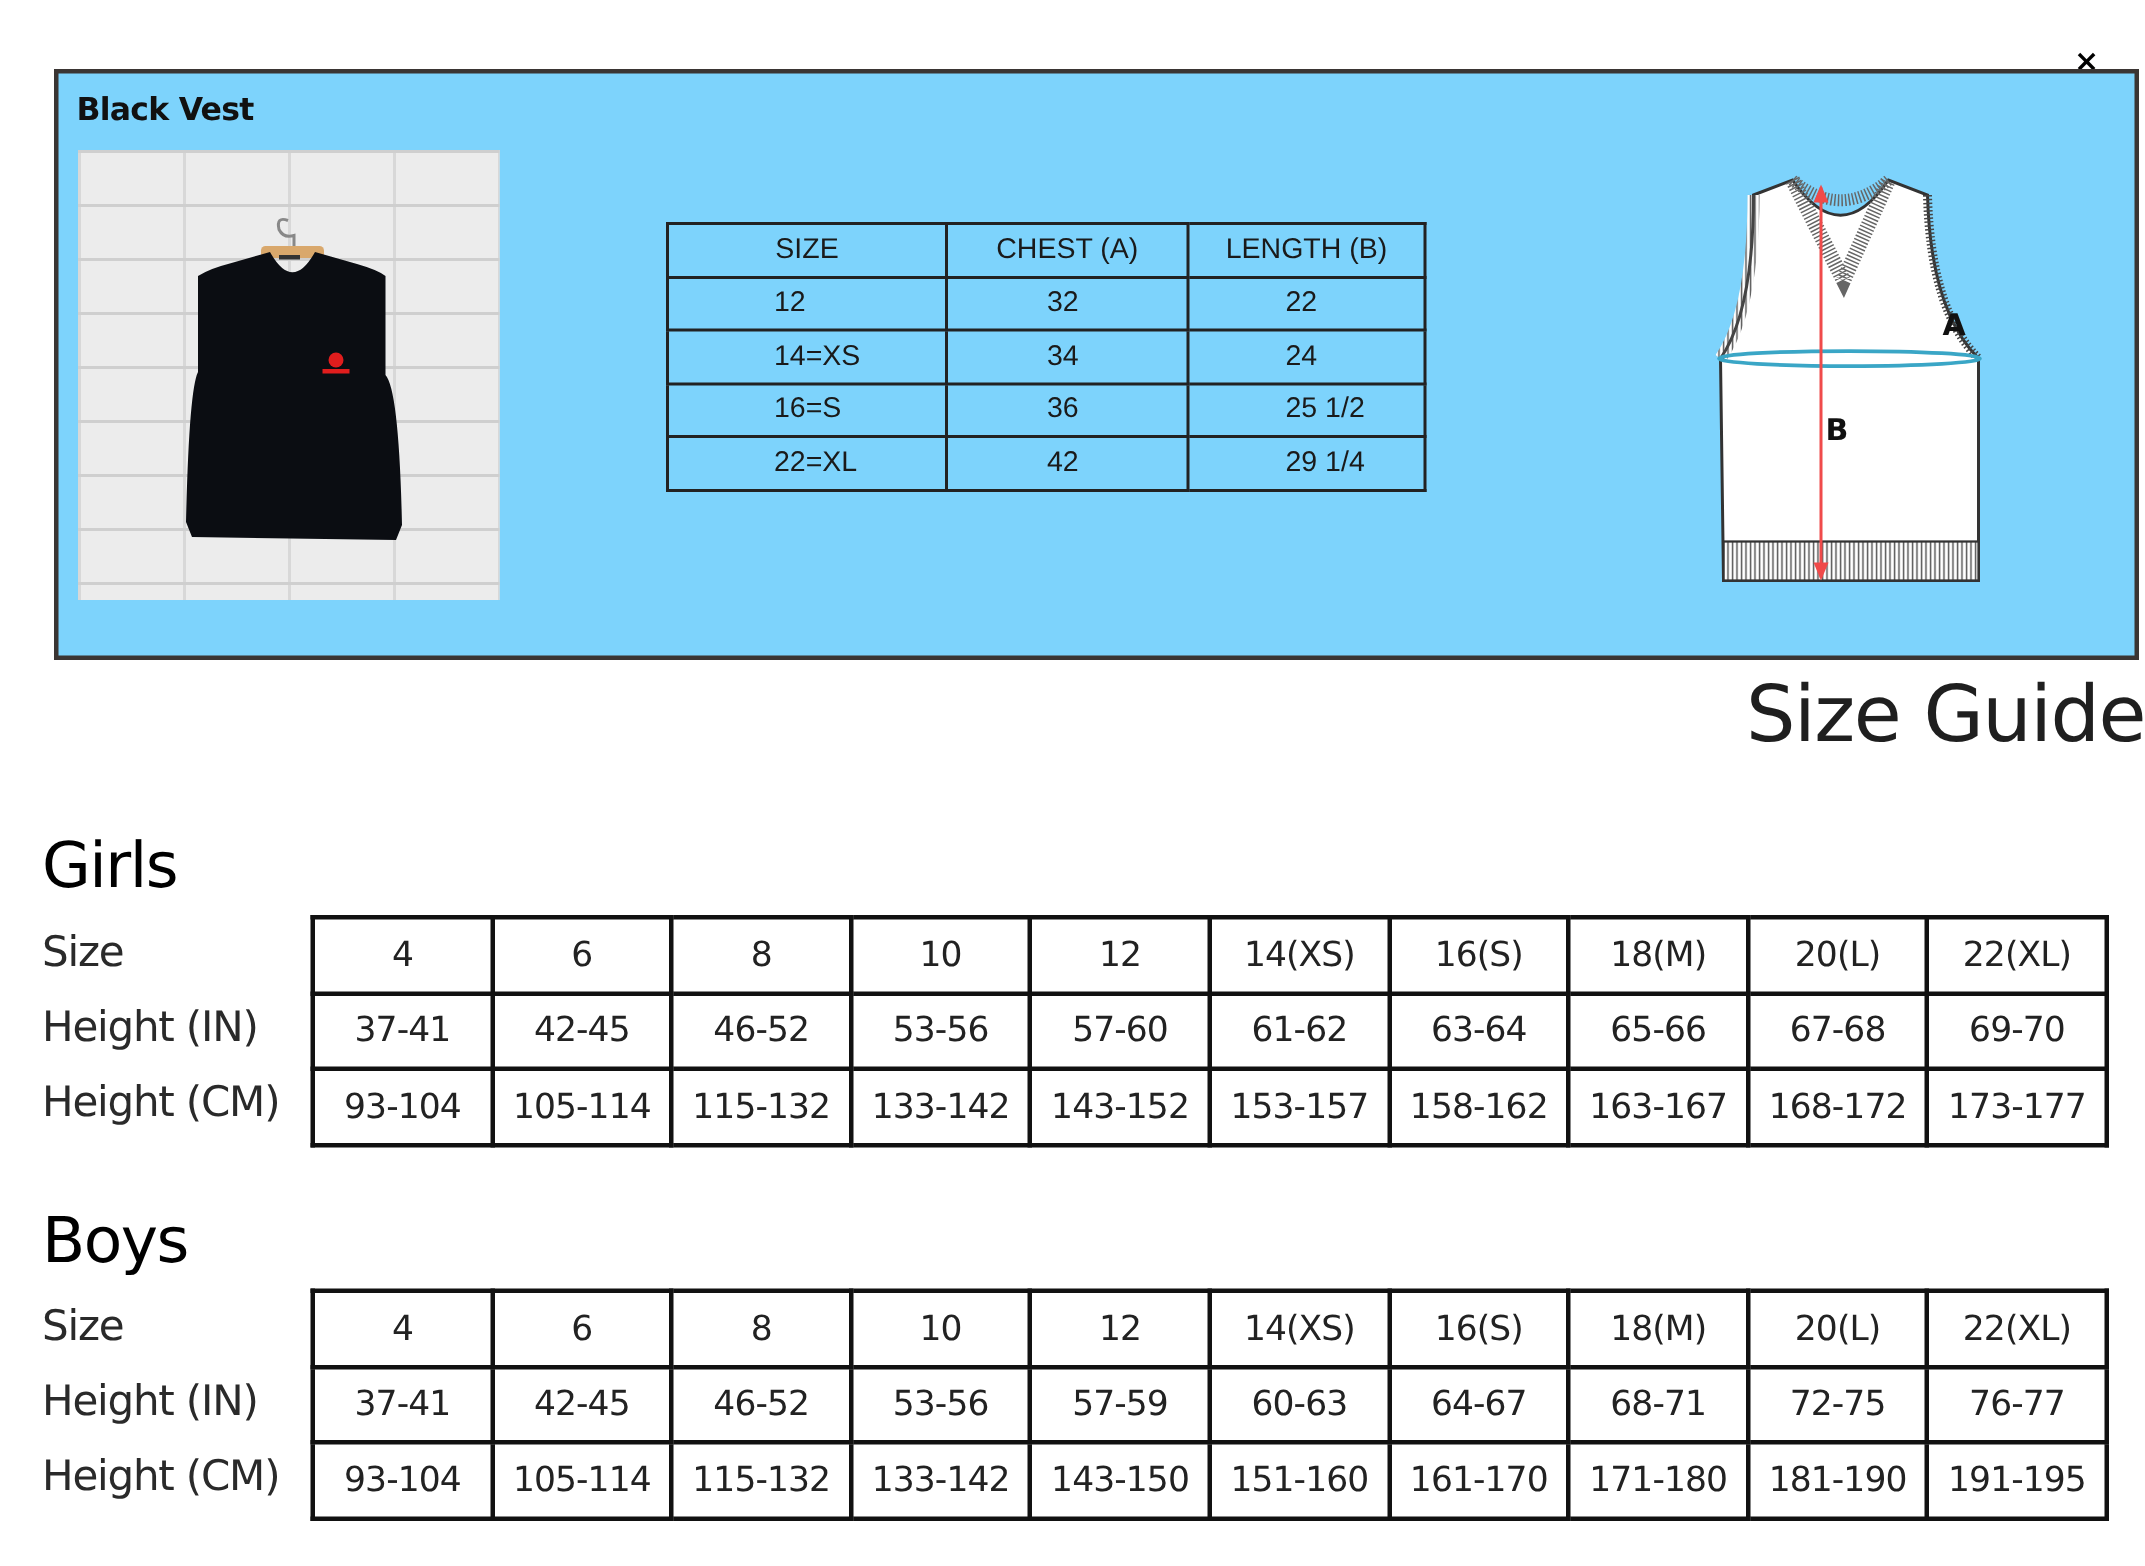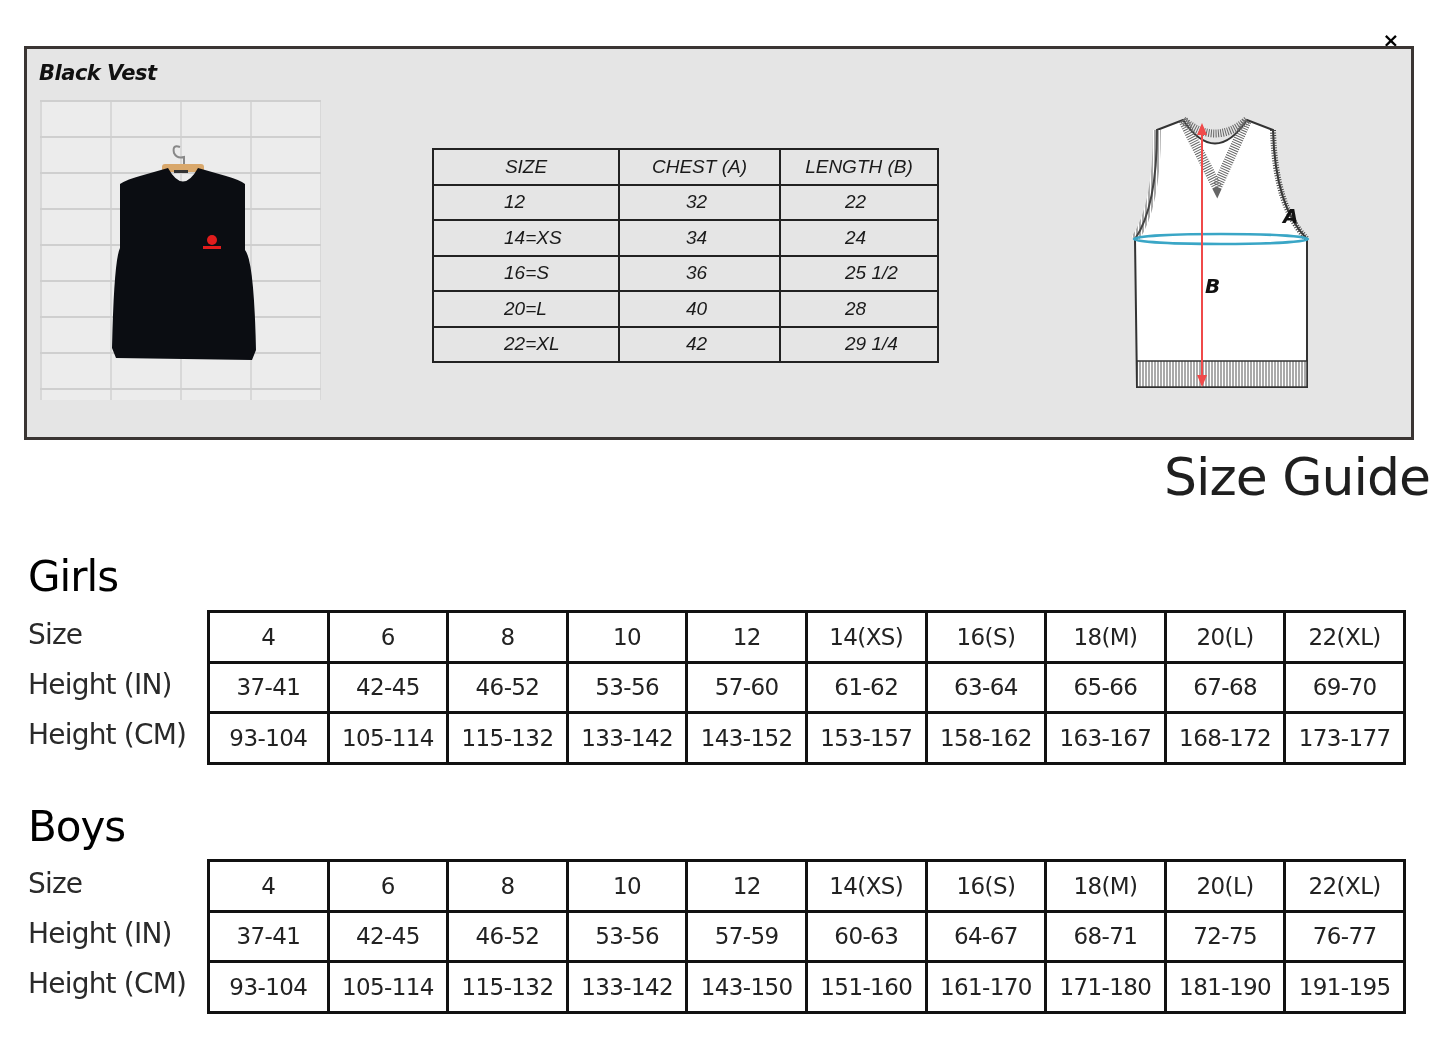--- a/index.html
+++ b/index.html
@@ -6,22 +6,22 @@
     html, body { width: 1430px; height: 1044px; background: #ffffff; overflow: hidden; }
     body { position: relative; font-family: "Liberation Sans", sans-serif; color: #1a1a1a; }
 
     .close-btn {
       position: absolute; left: 1381px; top: 30px; width: 20px; height: 20px;
       font-family: "DejaVu Sans", sans-serif; font-size: 20px; font-weight: bold; line-height: 20px;
       text-align: center; color: #000; cursor: pointer;
     }
 
     .garment-card {
-      position: absolute; left: 24px; top: 46px; width: 1390px; height: 394px;
-      border: 3px solid #3a3533; background: #e5e5e5; font-style: italic;
+      position: absolute; left: 36px; top: 46px; width: 1390px; height: 394px;
+      border: 3px solid #3a3533; background: #7dd3fc;
     }
     .product-name {
       position: absolute; left: 12px; top: 12px;
       font-family: "DejaVu Sans", sans-serif; font-weight: bold; font-size: 21px; color: #111;
       letter-spacing: -0.5px;
     }
     .product-photo {
       position: absolute; left: 13px; top: 51px; width: 281px; height: 300px;
       background-color: #ececec;
       background-image:
@@ -115,25 +115,20 @@
       </tr>
       <tr>
         <td class="c0">14=XS</td>
         <td class="c1">34</td>
         <td class="c2">24</td>
       </tr>
       <tr>
         <td class="c0">16=S</td>
         <td class="c1">36</td>
         <td class="c2">25 1/2</td>
-      </tr>
-      <tr>
-        <td class="c0">20=L</td>
-        <td class="c1">40</td>
-        <td class="c2">28</td>
       </tr>
       <tr>
         <td class="c0">22=XL</td>
         <td class="c1">42</td>
         <td class="c2">29 1/4</td>
       </tr>
     </tbody>
   </table>
 
   <svg class="vest-diagram" width="220" height="285" viewBox="0 0 220 285">

